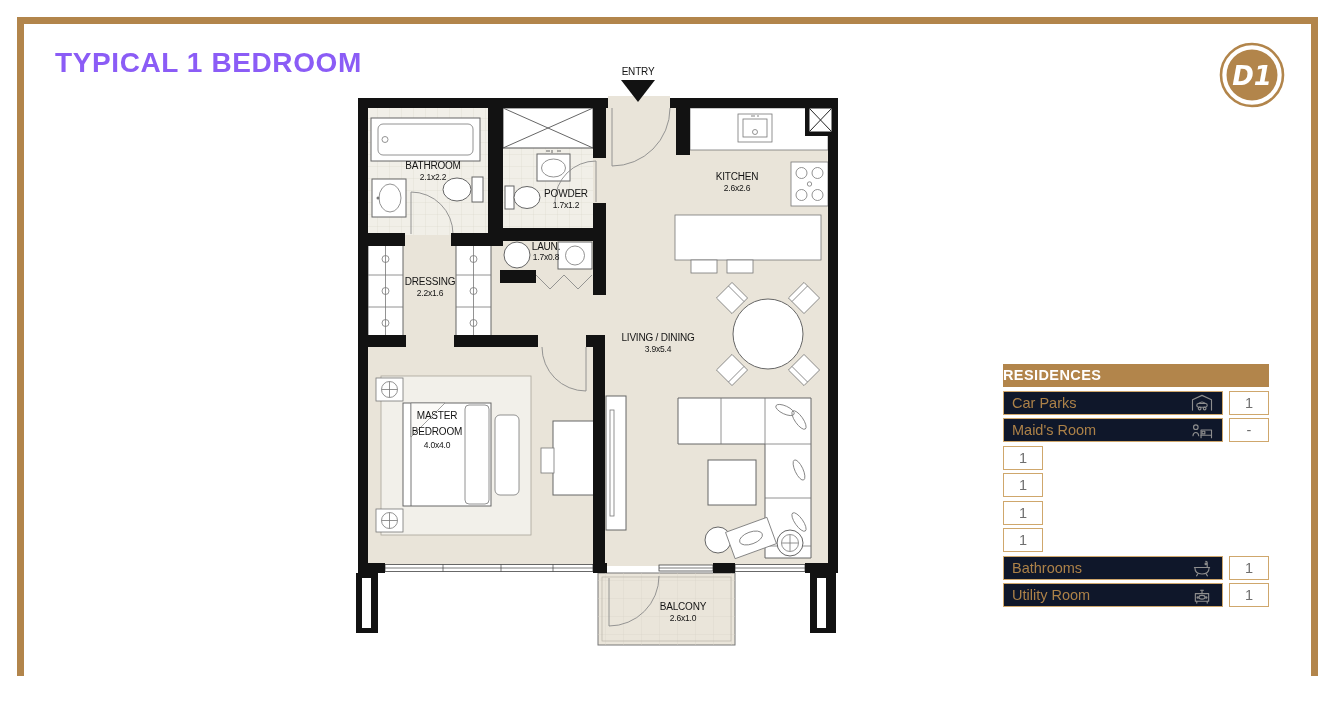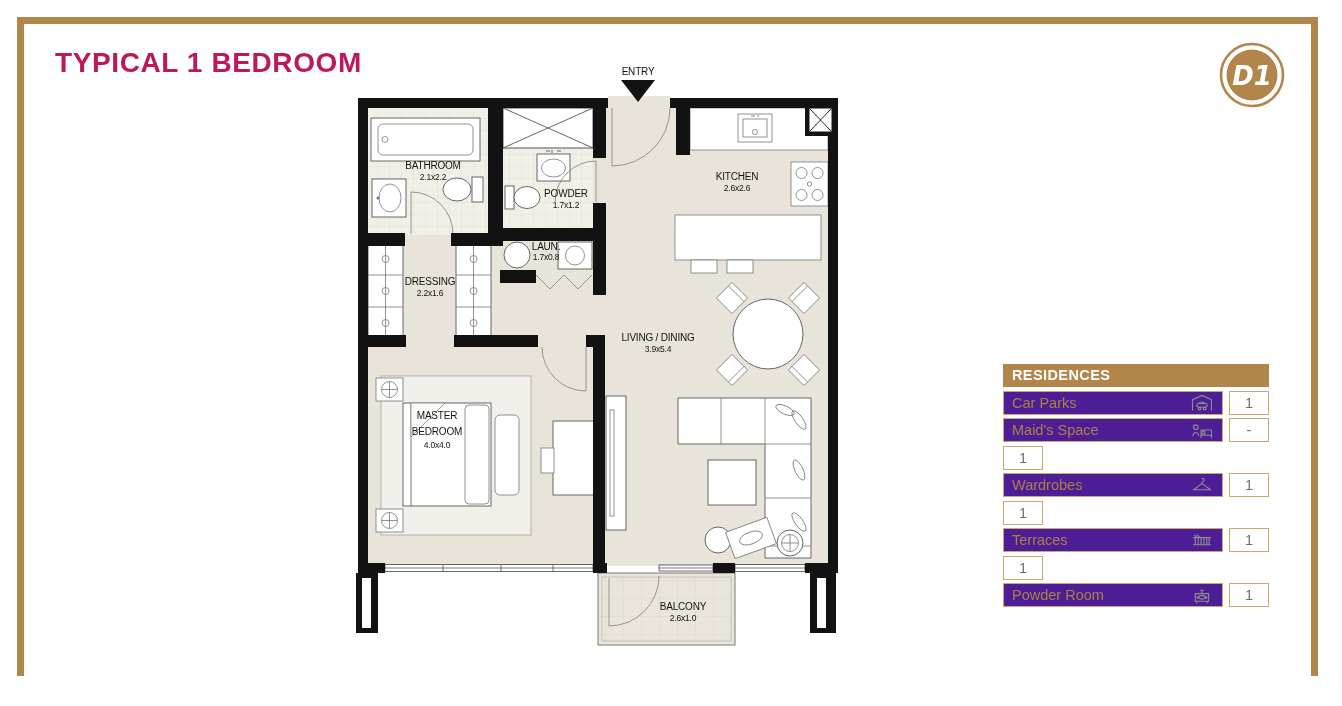--- a/index.html
+++ b/index.html
@@ -7,36 +7,36 @@
     width:1342px;height:706px;position:relative;background:#ffffff;
     font-family:"Liberation Sans", sans-serif;overflow:hidden;
   }
   .frame{
     position:absolute;left:17px;top:17px;width:1301px;height:659px;
     border-top:7px solid #b2854b;border-left:7px solid #b2854b;border-right:7px solid #b2854b;
     box-sizing:border-box;pointer-events:none;
   }
   .page-title{
     position:absolute;left:55px;top:47px;
-    font-size:28px;font-weight:bold;letter-spacing:0.6px;color:#be185d;
+    font-size:28px;font-weight:bold;letter-spacing:0.6px;color:#8b5cf6;
     font-family:"Liberation Sans", sans-serif;
   }
   .logo{position:absolute;left:1218px;top:41px;width:68px;height:68px;}
   .plan{position:absolute;left:353px;top:58px;}
   
   .res-table{position:absolute;left:1003px;top:364px;width:266px;}
   .res-header{
     height:23px;line-height:23px;background:#b2854b;color:#ffffff;
-    font-size:14.5px;font-weight:bold;letter-spacing:0.4px;padding-left:9px;
+    font-size:14.5px;font-weight:bold;letter-spacing:0.4px;
     box-sizing:border-box;
   }
   .res-rows{display:flex;flex-direction:column;gap:3.5px;margin-top:3.5px;}
   .res-row{display:flex;gap:6px;height:24px;}
   .res-label{
-    flex:1;border:1.5px solid #cfa76c;background:#4c1d95;display:flex;align-items:center;
+    flex:1;border:1.5px solid #cfa76c;background:#0f172a;display:flex;align-items:center;
     padding:0 8px;font-size:14.5px;color:#ac8148;box-sizing:border-box;white-space:nowrap;
   }
   .res-label .ricon{margin-left:auto;display:flex;align-items:center;}
   .res-value{
     width:40px;border:1.5px solid #cfa76c;background:#fff;display:flex;align-items:center;
     justify-content:center;font-size:14.5px;color:#6e6e6e;box-sizing:border-box;
   }
   .ricon svg{stroke:#8e8e8e;fill:none;stroke-width:1.2;stroke-linecap:round;stroke-linejoin:round;}
   
   .wall{fill:#121212;}
@@ -305,75 +305,68 @@
               <circle cx="9.5" cy="16.3" r="1.4"></circle>
               <circle cx="14.8" cy="16.3" r="1.4"></circle>
             </svg>
         </span>
       </div>
       <div class="res-value">1</div>
     </div>
 
     <div class="res-row">
       <div class="res-label">
-        <span>Maid's Space</span>
+        <span>Maid's Room</span>
         <span class="ricon">
           <svg width="24" height="19" viewBox="0 0 24 20">
               <circle cx="5.5" cy="6.5" r="2.4"></circle>
               <path d="M2.5,15.5 C3,11 8,11 8.5,15.5"></path>
               <rect x="11" y="9.5" width="11" height="5.5"></rect>
               <rect x="12" y="10.8" width="3" height="2.8"></rect>
               <path d="M11,15 v2.5 M22,15 v2.5"></path>
             </svg>
         </span>
       </div>
       <div class="res-value">-</div>
     </div>
 
     <div class="res-row">
       <div class="res-value">1</div>
     </div>
 
     <div class="res-row">
+      <div class="res-value">1</div>
+    </div>
+
+    <div class="res-row">
+      <div class="res-value">1</div>
+    </div>
+
+    <div class="res-row">
+      <div class="res-value">1</div>
+    </div>
+
+    <div class="res-row">
       <div class="res-label">
-        <span>Wardrobes</span>
+        <span>Bathrooms</span>
         <span class="ricon">
           <svg width="24" height="19" viewBox="0 0 24 20">
-              <path d="M12,2.5 Q14.2,2.5 14.2,4.3 Q14.2,5.8 12,6.5 L12,8"></path>
-              <path d="M12,8 L21,14.5 H3 Z"></path>
+              <path d="M4,10 H20 M4.5,10 C4.5,15.5 8,16.8 12,16.8 C16,16.8 19.5,15.5 19.5,10"></path>
+              <path d="M7.5,16.8 L6.3,18.8 M16.5,16.8 L17.7,18.8"></path>
+              <path d="M17.5,10 V5 Q17.5,3.5 16,3.5"></path>
+              <circle cx="16" cy="6.2" r="0.8"></circle>
             </svg>
         </span>
       </div>
       <div class="res-value">1</div>
     </div>
 
     <div class="res-row">
-      <div class="res-value">1</div>
-    </div>
-
-    <div class="res-row">
       <div class="res-label">
-        <span>Terraces</span>
-        <span class="ricon">
-          <svg width="24" height="19" viewBox="0 0 24 20">
-              <path d="M3,7 H21 M3,14.5 H21 M5,7 V14.5 M8,7 V14.5 M11,7 V14.5 M14,7 V14.5 M17,7 V14.5 M19.5,7 V14.5"></path>
-              <path d="M4,4.5 L7,7 M6.5,4 L9.5,6.5"></path>
-            </svg>
-        </span>
-      </div>
-      <div class="res-value">1</div>
-    </div>
-
-    <div class="res-row">
-      <div class="res-value">1</div>
-    </div>
-
-    <div class="res-row">
-      <div class="res-label">
-        <span>Powder Room</span>
+        <span>Utility Room</span>
         <span class="ricon">
           <svg width="24" height="19" viewBox="0 0 24 20">
               <rect x="5" y="8" width="14" height="8"></rect>
               <path d="M12,8 V4.5 M10.5,4.5 H13.5"></path>
               <ellipse cx="12" cy="11.8" rx="3.2" ry="2"></ellipse>
               <path d="M6.5,16 V18 M17.5,16 V18"></path>
               <circle cx="7.5" cy="12" r="0.7"></circle>
               <circle cx="16.5" cy="12" r="0.7"></circle>
             </svg>
         </span>

